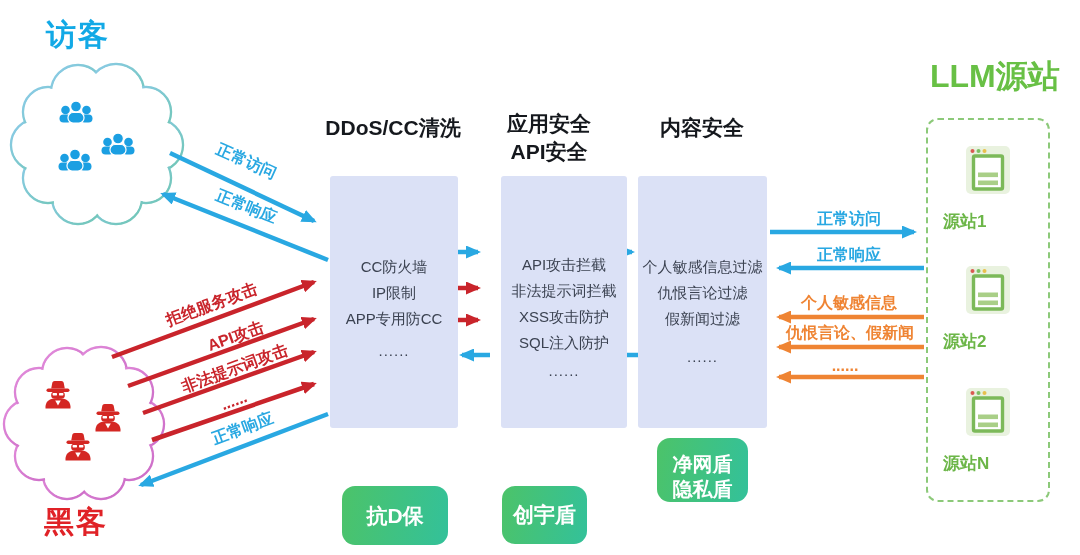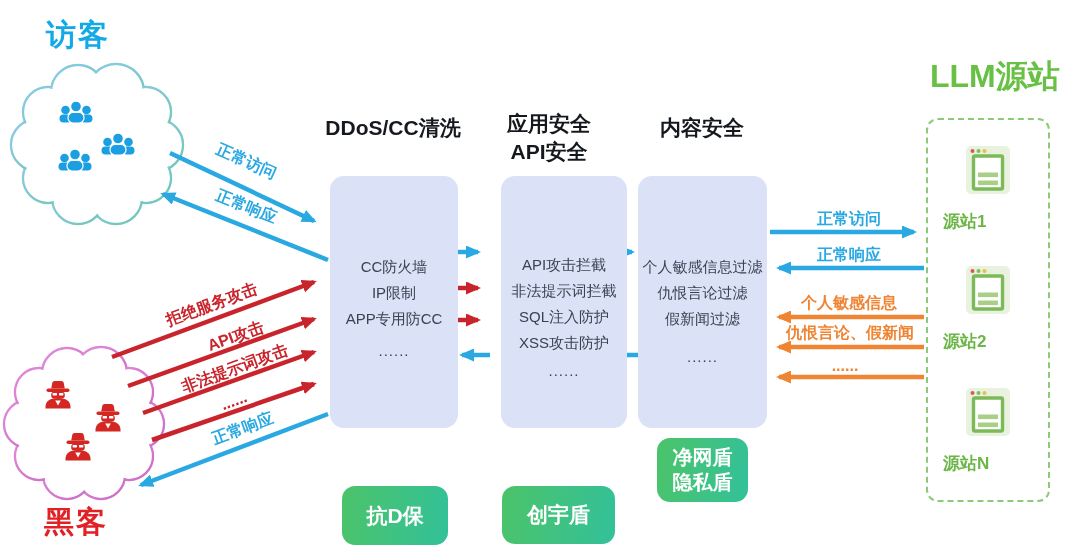--- a/index.html
+++ b/index.html
@@ -4,29 +4,29 @@
 <style>
   html,body{margin:0;padding:0;background:#fff;}
   .canvas{position:relative;width:1080px;height:555px;background:#ffffff;
           font-family:"Liberation Sans","DejaVu Sans",sans-serif;overflow:hidden;}
   svg.layer{position:absolute;left:0;top:0;}
   .actor-label{position:absolute;font-size:30px;font-weight:bold;letter-spacing:2px;white-space:nowrap;font-family:Liberation Serif, serif;}
   .actor-label.visitors{color:#12a9e6;}
   .actor-label.hackers{color:#e02227;}
   .stage-title{position:absolute;text-align:center;font-size:21px;font-weight:bold;color:#15181d;
                line-height:28px;white-space:nowrap;}
-  .box{position:absolute;background:#dbe1f6;border-radius:14px;}
+  .box{position:absolute;background:#dbe1f6;border-radius:3px;}
   .items{position:absolute;left:0;right:0;text-align:center;color:#3b4251;font-size:15px;white-space:nowrap;}
   .items div{line-height:26px;}
   .items .dots{margin-top:6px;letter-spacing:1px;}
   .badge{position:absolute;border-radius:13px;background:linear-gradient(100deg,#4cc369,#33c19a);
          color:#ffffff;font-weight:bold;display:flex;flex-direction:column;align-items:center;
          justify-content:center;text-align:center;}
   .badge.one{font-size:21px;margin-top:44px;}
-  .badge.two{font-size:20px;line-height:25px;}
+  .badge.two{font-size:20px;line-height:25px;justify-content:flex-end;}
   .origin-box{position:absolute;border:2px dashed #8cc979;border-radius:12px;}
   .origin-title{position:absolute;color:#68c045;font-size:32px;font-weight:bold;text-align:center;white-space:nowrap;}
   .server-icon{position:absolute;width:44px;height:48px;}
   .server-label{position:absolute;color:#6cb648;font-size:17px;font-weight:bold;width:90px;}
   .flow{position:absolute;font-weight:bold;font-size:16px;white-space:nowrap;}
   .flow.blue{color:#29a8e2;}
   .flow.red{color:#c9242b;}
   .flow.orange{color:#ef8433;}
 </style>
 </head>
@@ -175,38 +175,38 @@
       <div>CC防火墙</div>
       <div>IP限制</div>
       <div>APP专用防CC</div>
       <div class="dots">......</div>
     </div>
   </div>
   <div class="box" style="left:501px;top:176px;width:126px;height:252px">
     <div class="items" style="top:76px">
       <div>API攻击拦截</div>
       <div>非法提示词拦截</div>
+      <div>XSS攻击防护</div>
       <div>SQL注入防护</div>
-      <div>XSS攻击防护</div>
       <div class="dots" style="margin-top:2px">......</div>
     </div>
   </div>
   <div class="box" style="left:638px;top:176px;width:129px;height:252px">
     <div class="items" style="top:78px">
       <div>个人敏感信息过滤</div>
       <div>仇恨言论过滤</div>
       <div>假新闻过滤</div>
       <div class="dots" style="margin-top:12px">......</div>
     </div>
   </div>
 
   <div class="badge one" style="left:342px;top:442px;width:106px;height:59px">
     <div>抗D保</div>
   </div>
-  <div class="badge one" style="left:502px;top:442px;width:113px;height:58px">
+  <div class="badge one" style="left:502px;top:442px;width:85px;height:58px">
     <div>创宇盾</div>
   </div>
   <div class="badge two" style="left:657px;top:438px;width:91px;height:64px">
     <div>净网盾</div>
     <div>隐私盾</div>
   </div>
 
   <div class="origin-title" style="left:930px;top:55px;width:125px">LLM源站</div>
   <div class="origin-box" style="left:926px;top:118px;width:120px;height:380px"></div>
 

